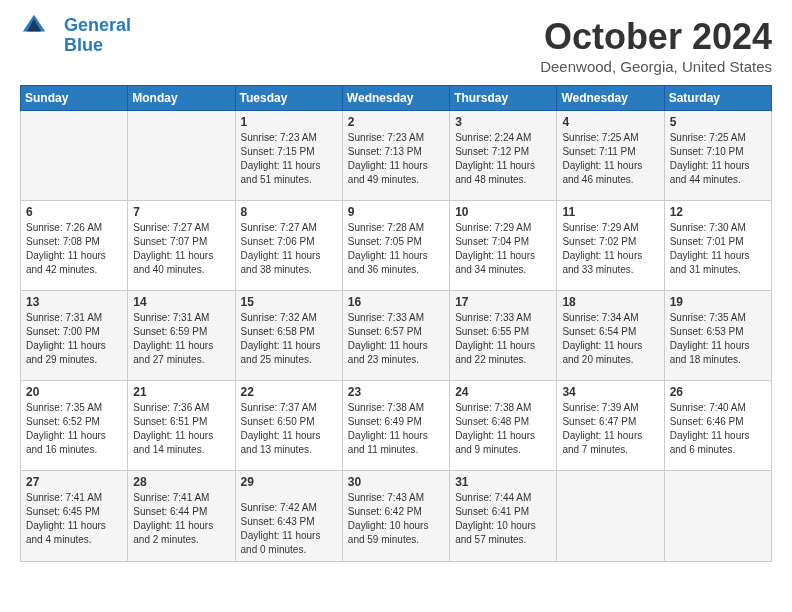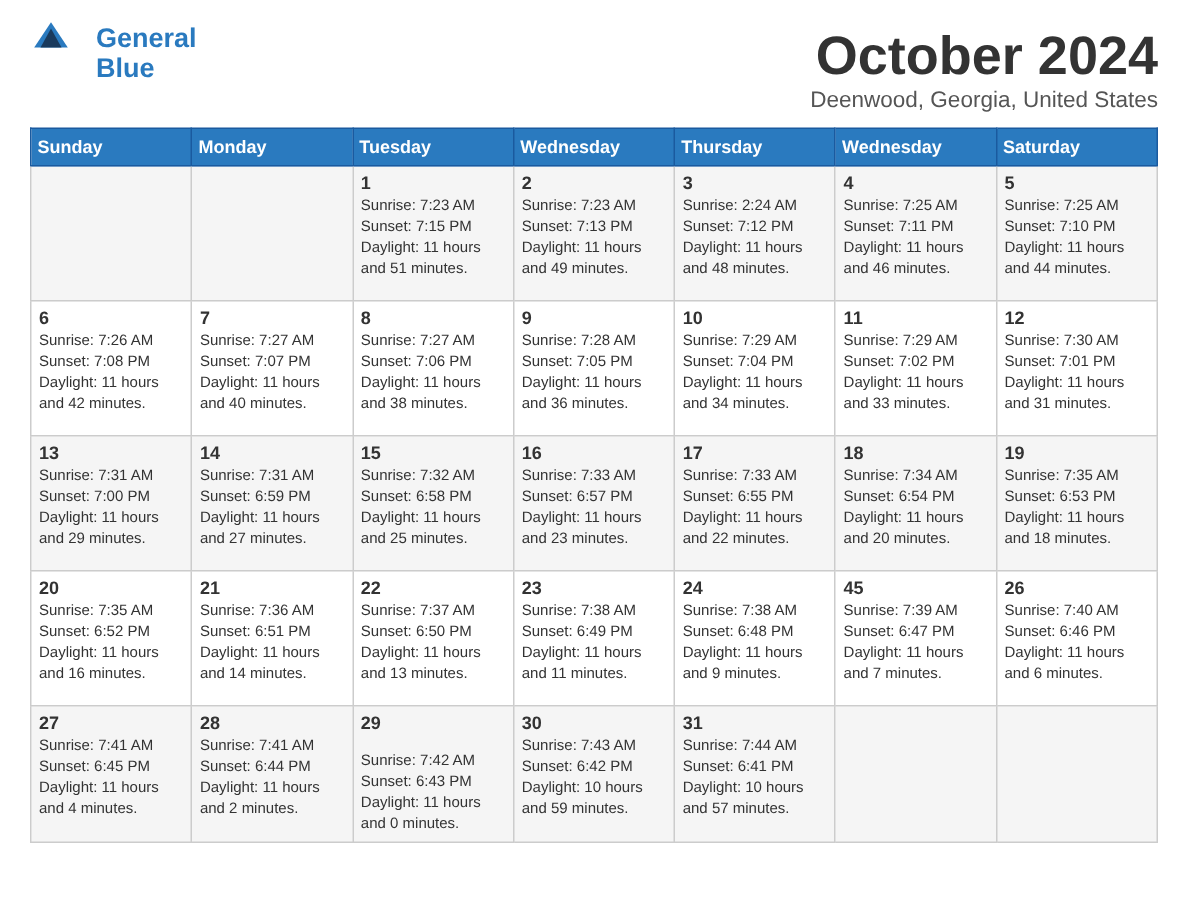--- a/index.html
+++ b/index.html
@@ -276,21 +276,21 @@
 Sunset: 6:49 PM
 Daylight: 11 hours and 11 minutes.</div>
         </td>
         <td>
           <span class="day-num">24</span>
           <div class="day-info" style="white-space: pre-line;">Sunrise: 7:38 AM
 Sunset: 6:48 PM
 Daylight: 11 hours and 9 minutes.</div>
         </td>
         <td>
-          <span class="day-num">45</span>
+          <span class="day-num">34</span>
           <div class="day-info" style="white-space: pre-line;">Sunrise: 7:39 AM
 Sunset: 6:47 PM
 Daylight: 11 hours and 7 minutes.</div>
         </td>
         <td>
           <span class="day-num">26</span>
           <div class="day-info" style="white-space: pre-line;">Sunrise: 7:40 AM
 Sunset: 6:46 PM
 Daylight: 11 hours and 6 minutes.</div>
         </td>

